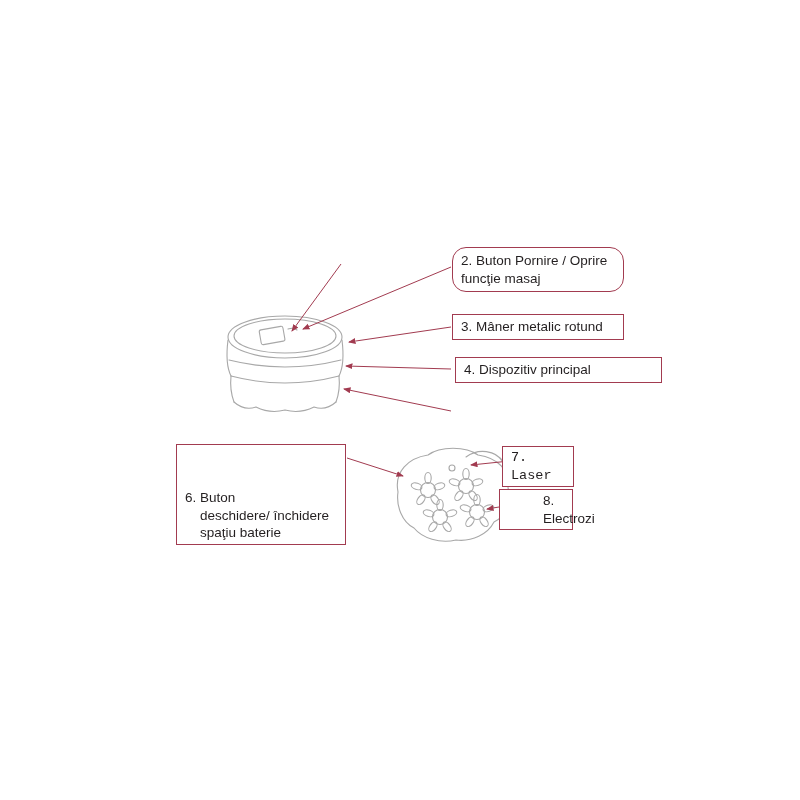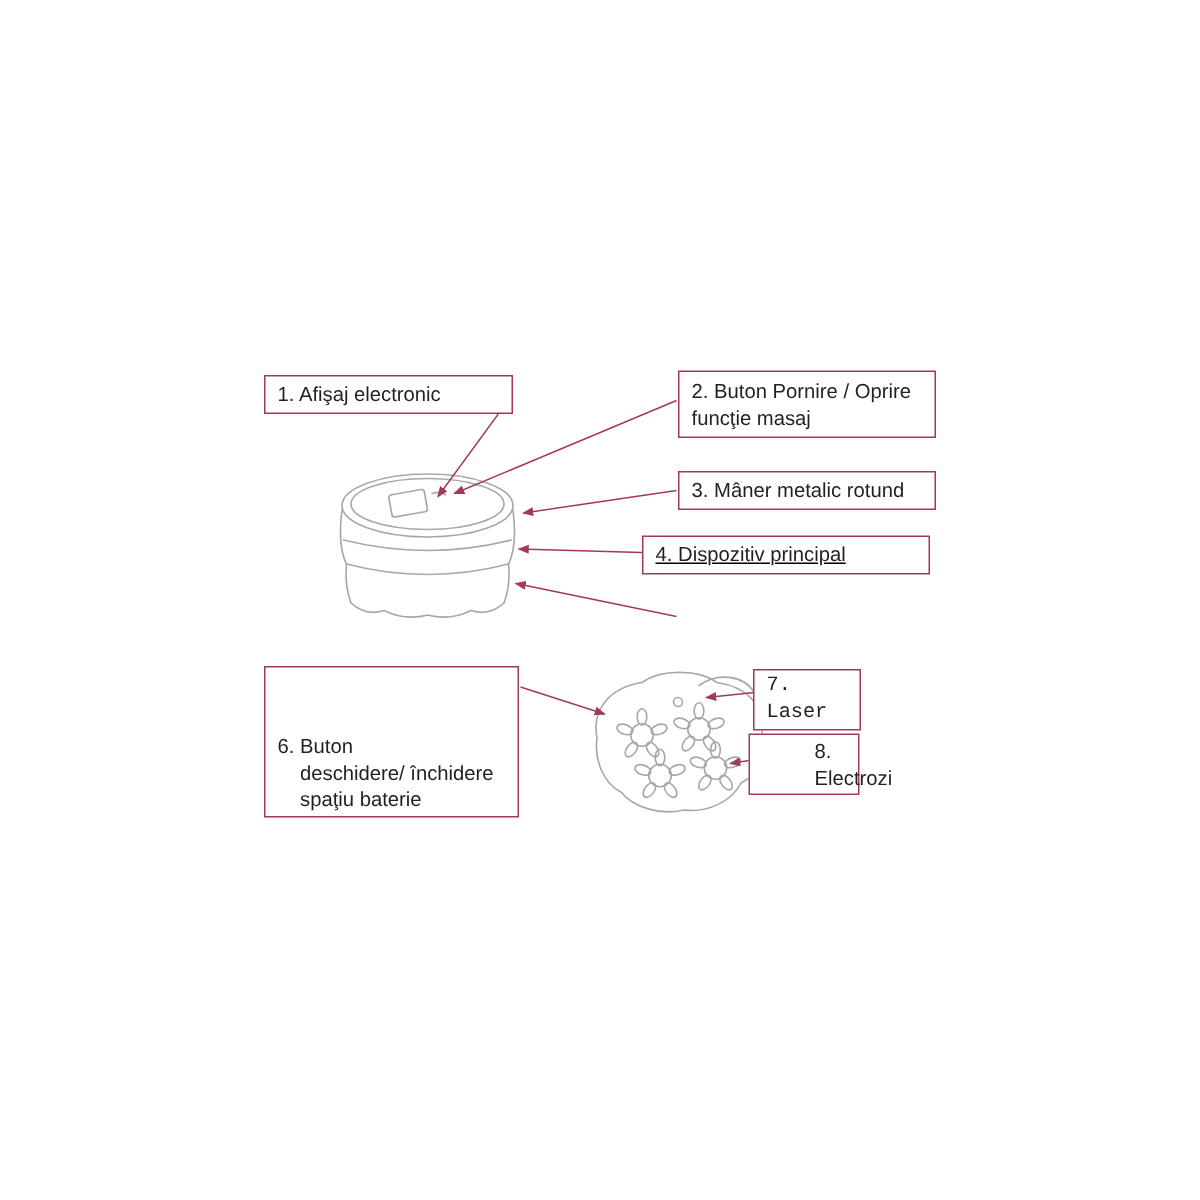--- a/index.html
+++ b/index.html
@@ -101,34 +101,31 @@
       <line class="arrow" x1="451" y1="267" x2="303" y2="329" marker-end="url(#ah)"></line>
       <line class="arrow" x1="451" y1="327" x2="349" y2="342" marker-end="url(#ah)"></line>
       <line class="arrow" x1="451" y1="369" x2="346" y2="366" marker-end="url(#ah)"></line>
       <line class="arrow" x1="451" y1="411" x2="344" y2="389" marker-end="url(#ah)"></line>
       <line class="arrow" x1="347" y1="458" x2="403" y2="476" marker-end="url(#ah)"></line>
       <line class="arrow" x1="529" y1="459" x2="471" y2="465" marker-end="url(#ah)"></line>
       <line class="arrow" x1="529" y1="502" x2="487" y2="509" marker-end="url(#ah)"></line>
     </g>
   </svg>
 
-  <div class="label-box" style="left:176px; top:250px; width:166px; min-height:26px;">
-    <div class="label-text">1. Afişaj electronic</div>
-  </div>
 
-  <div class="label-box" style="left:452px; top:247px; width:172px; min-height:45px;">
+  <div class="label-box" style="left:452px; top:247px; width:172px; min-height:45px;border-radius:14px;">
     <div class="label-text">2. Buton Pornire / Oprire
 funcţie masaj</div>
   </div>
 
   <div class="label-box" style="left:452px; top:314px; width:172px; min-height:26px;">
     <div class="label-text">3. Mâner metalic rotund</div>
   </div>
 
-  <div class="label-box" style="left:428px; top:357px; width:192px; min-height:26px;text-decoration:underline;">
+  <div class="label-box" style="left:455px; top:357px; width:207px; min-height:26px;">
     <div class="label-text">4. Dispozitiv principal</div>
   </div>
 
 
   <div class="label-box" style="left:176px; top:444px; width:170px; min-height:66px;">
     <div class="label-text hang">6. Buton
 deschidere/ închidere
 spaţiu baterie</div>
   </div>
 

